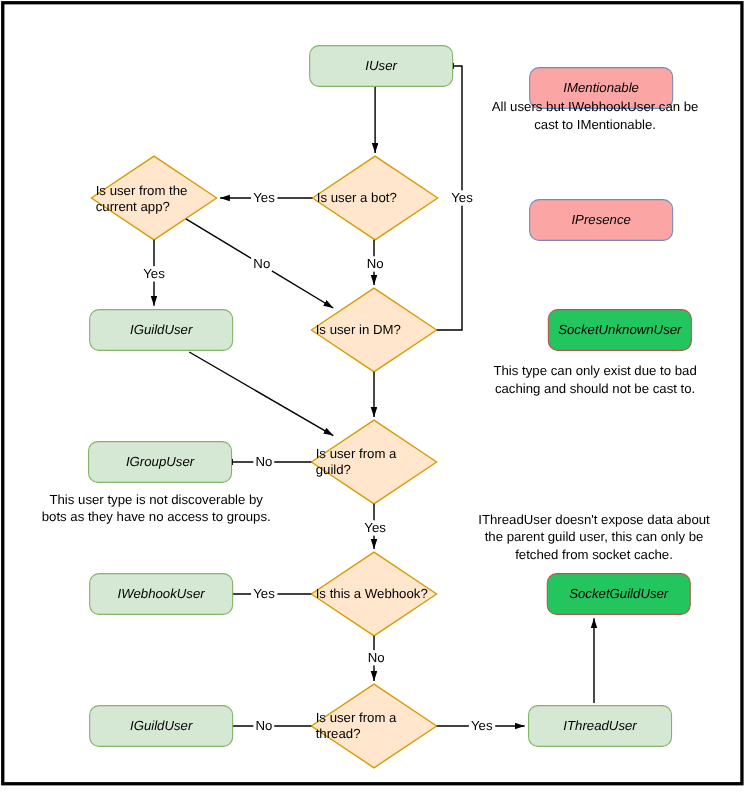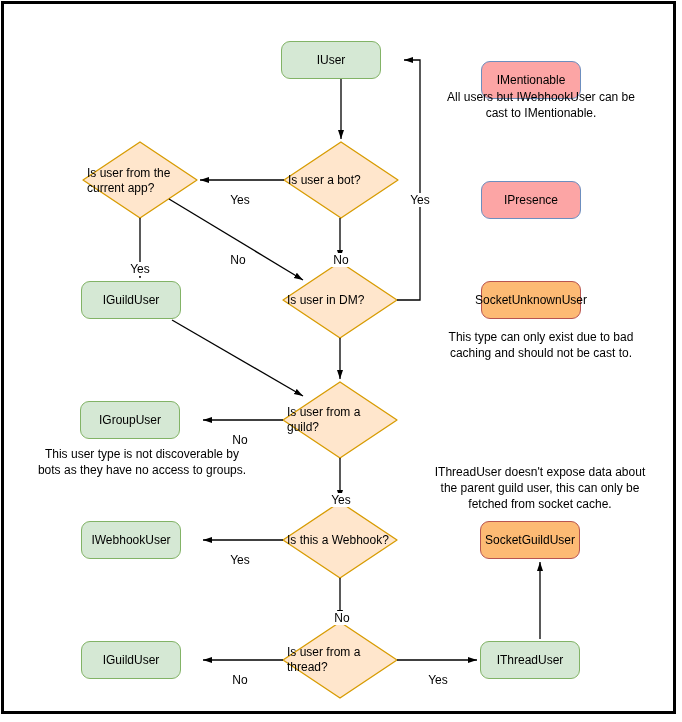--- a/index.html
+++ b/index.html
@@ -8,34 +8,34 @@
     font-family:"Liberation Sans","DejaVu Sans",sans-serif;color:#000;
   }
   .frame{
     position:absolute;left:1px;top:1px;width:669px;height:707px;
     border:3px solid #000;background:#fff;
   }
   .edges{position:absolute;left:0;top:0;width:682px;height:722px;}
   .edges path.edge{fill:none;stroke:#000;stroke-width:1.3px;}
   .diamond{fill:#ffe6cc;stroke:#d79b00;stroke-width:1.3px;stroke-linejoin:round;}
   .node{
-    position:absolute;width:100px;height:38px;border-radius:9px;
+    position:absolute;width:131px;height:38px;border-radius:9px;
     display:flex;align-items:center;justify-content:center;
-    font-size:12px;text-align:center;box-sizing:border-box;
+    font-size:12px;text-align:center;box-sizing:border-box;font-style:italic;
   }
   .node.green{background:#d5e8d4;border:1.3px solid #82b366;}
   .node.blue{background:#fca5a5;border:1.3px solid #6c8ebf;margin-top:20px;}
-  .node.red{background:#fdba74;border:1.3px solid #b85450;}
+  .node.red{background:#22c55e;border:1.3px solid #b85450;margin-left:17px;}
   .diamond-label{
     position:absolute;transform:translate(-50%,-50%);width:106px;
     font-size:12px;text-align:left;line-height:1.25;
   }
   .edge-label{
     position:absolute;transform:translate(-50%,-50%);
-    font-size:12px;background:#fff;padding:0 2px;line-height:14px;margin-top:20px;
+    font-size:12px;background:#fff;padding:0 2px;line-height:14px;
   }
   .note{
     position:absolute;font-size:12px;line-height:16px;text-align:center;
   }
 </style>
 </head>
 <body>
 
 <div class="canvas">
   <div class="frame"></div>

